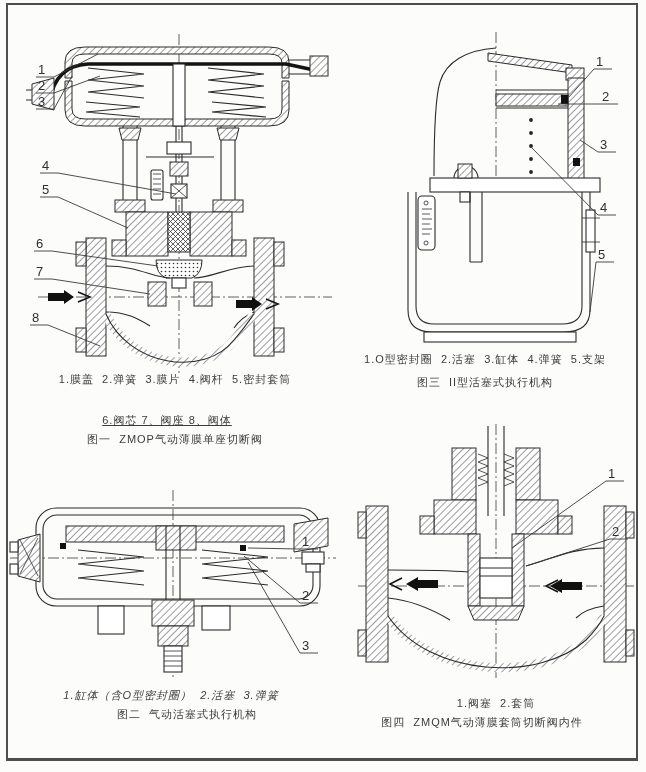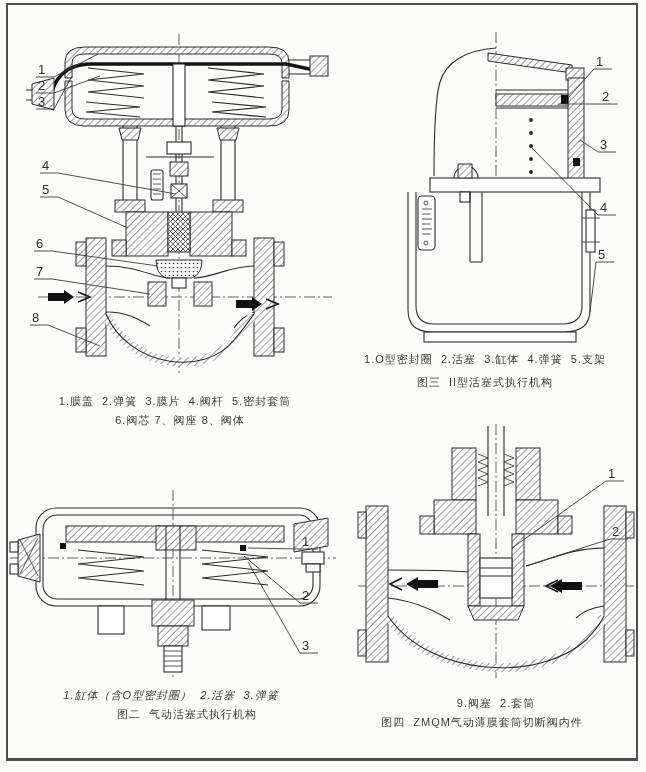--- a/index.html
+++ b/index.html
@@ -143,22 +143,23 @@
       <text class="co" x="34" y="180">5</text>
       <path class="lead" d="M32,183 H50 L120,214"></path>
       <text class="co" x="28" y="234">6</text>
       <path class="lead" d="M26,237 H44 L150,252"></path>
       <text class="co" x="28" y="262">7</text>
       <path class="lead" d="M26,265 H44 L142,280"></path>
       <text class="co" x="24" y="308">8</text>
       <path class="lead" d="M22,311 H40 L92,332"></path>
     </svg>
   </div>
-  <div class="caption" style="left:10px;top:392px;width:330px;">1.膜盖  2.弹簧  3.膜片  4.阀杆  5.密封套筒</div>
-  <div class="caption" style="left:15px;top:411px;width:330px;">6.阀芯 7、阀座 8、阀体</div>
+  <div class="caption" style="left:10px;top:370px;width:330px;">1.膜盖  2.弹簧  3.膜片  4.阀杆  5.密封套筒</div>
+  <div class="caption" style="left:2px;top:411px;width:330px;text-decoration:underline;">6.阀芯 7、阀座 8、阀体</div>
+  <div class="caption" style="left:10px;top:430px;width:330px;">图一  ZMOP气动薄膜单座切断阀</div>
 
   <div class="fig" style="left:346px;top:20px;">
     <svg width="296" height="326" viewBox="0 0 296 326">
       <defs>
         <pattern id="h3a" width="5" height="5" patternUnits="userSpaceOnUse" patternTransform="rotate(45)">
           <rect width="5" height="5" fill="#ffffff"></rect>
           <line x1="0" y1="0" x2="0" y2="5" stroke="#3a3a3a" stroke-width="1"></line>
         </pattern>
       </defs>
 
@@ -319,15 +320,15 @@
       <path d="M52,158 L40,164 L52,170" stroke="#141414" stroke-width="1.6" fill="none"></path>
       <polygon class="blk" points="232,162 212,162 212,159 200,166 212,173 212,170 232,170"></polygon>
       <path d="M208,160 L196,166 L208,172" stroke="#141414" stroke-width="1.6" fill="none"></path>
 
       <text class="co" x="258" y="58">1</text>
       <path class="lead" d="M256,61 H274 M256,61 L162,128"></path>
       <text class="co" x="262" y="116">2</text>
       <path class="lead" d="M260,119 H278 M260,119 L176,146"></path>
     </svg>
   </div>
-  <div class="caption" style="left:346px;top:694px;width:300px;">9.阀塞  2.套筒</div>
+  <div class="caption" style="left:346px;top:694px;width:300px;">1.阀塞  2.套筒</div>
   <div class="caption" style="left:332px;top:713px;width:300px;">图四  ZMQM气动薄膜套筒切断阀内件</div>
 </div>
 
 </body></html>

